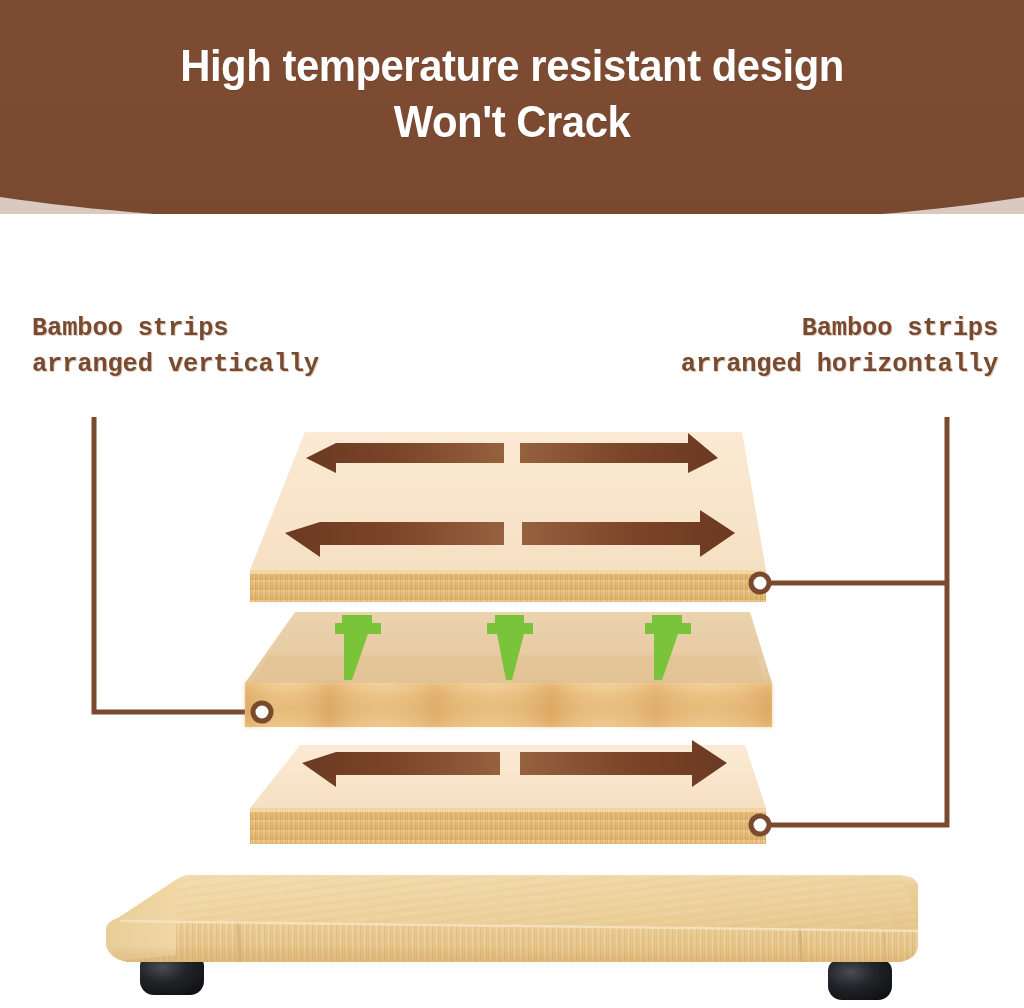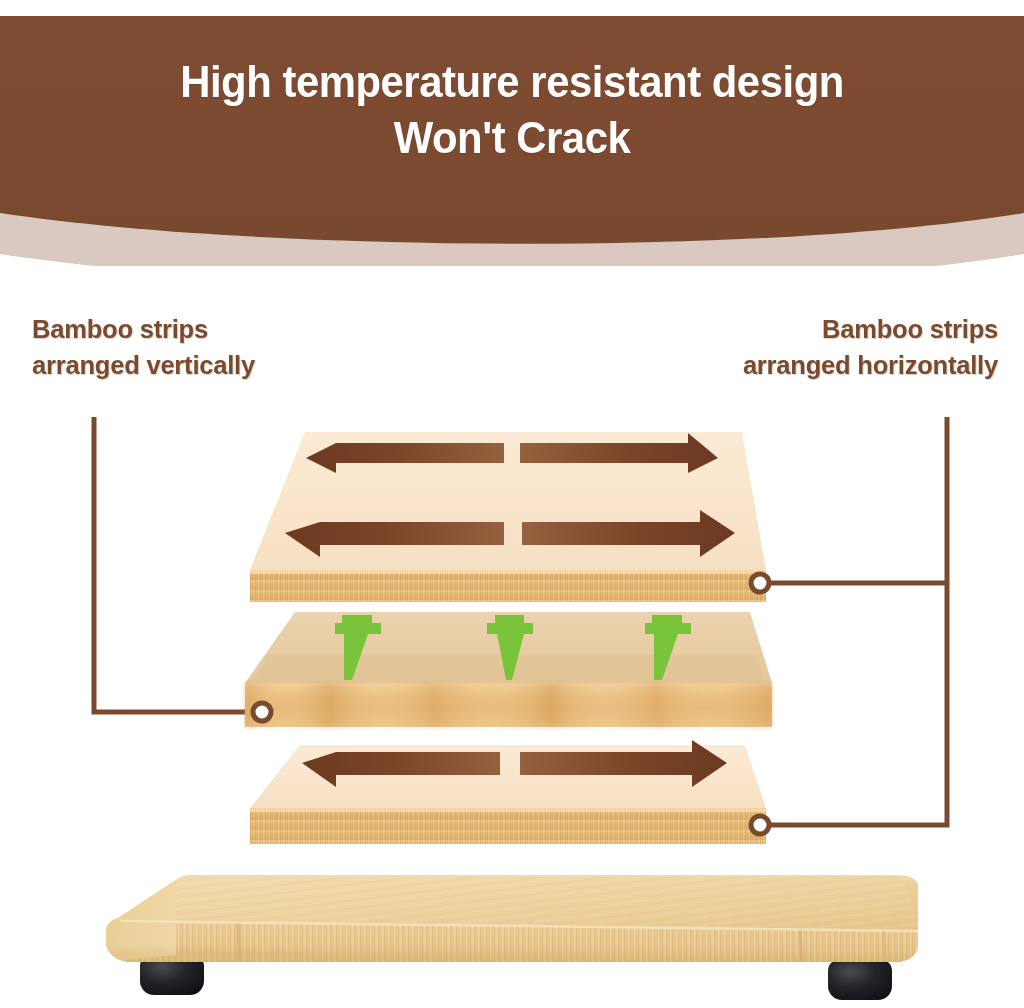--- a/index.html
+++ b/index.html
@@ -15,23 +15,23 @@
     width: 1024px;
     height: 1008px;
     overflow: hidden;
     background: #ffffff;
   }
 
   
   .banner-wrap {
     position: absolute;
     left: 0;
-    top: 16px;
+    top: 0;
     width: 1024px;
-    height: 250px;
+    height: 214px;
     overflow: hidden;
   }
   .banner-svg {
     position: absolute;
     left: 0;
     top: 0;
   }
   .banner-title {
     position: absolute;
     left: 0;
@@ -47,21 +47,21 @@
     transform: scaleX(0.93);
     transform-origin: center top;
     white-space: pre-line;
     text-shadow: 0 1px 1px rgba(0,0,0,0.12);
   }
 
   
   .callout-label {
     position: absolute;
     color: #7A4A2E;
-    font-family: Liberation Sans, sans-serif;
+    font-family: Liberation Mono, monospace;
     font-weight: bold;
     font-size: 25.5px;
     line-height: 36px;
     letter-spacing: -0.2px;
     white-space: pre-line;
     text-shadow: 1px 1px 0 rgba(120,70,40,0.25);
   }
   .callout-left {
     left: 32px;
     top: 311px;

